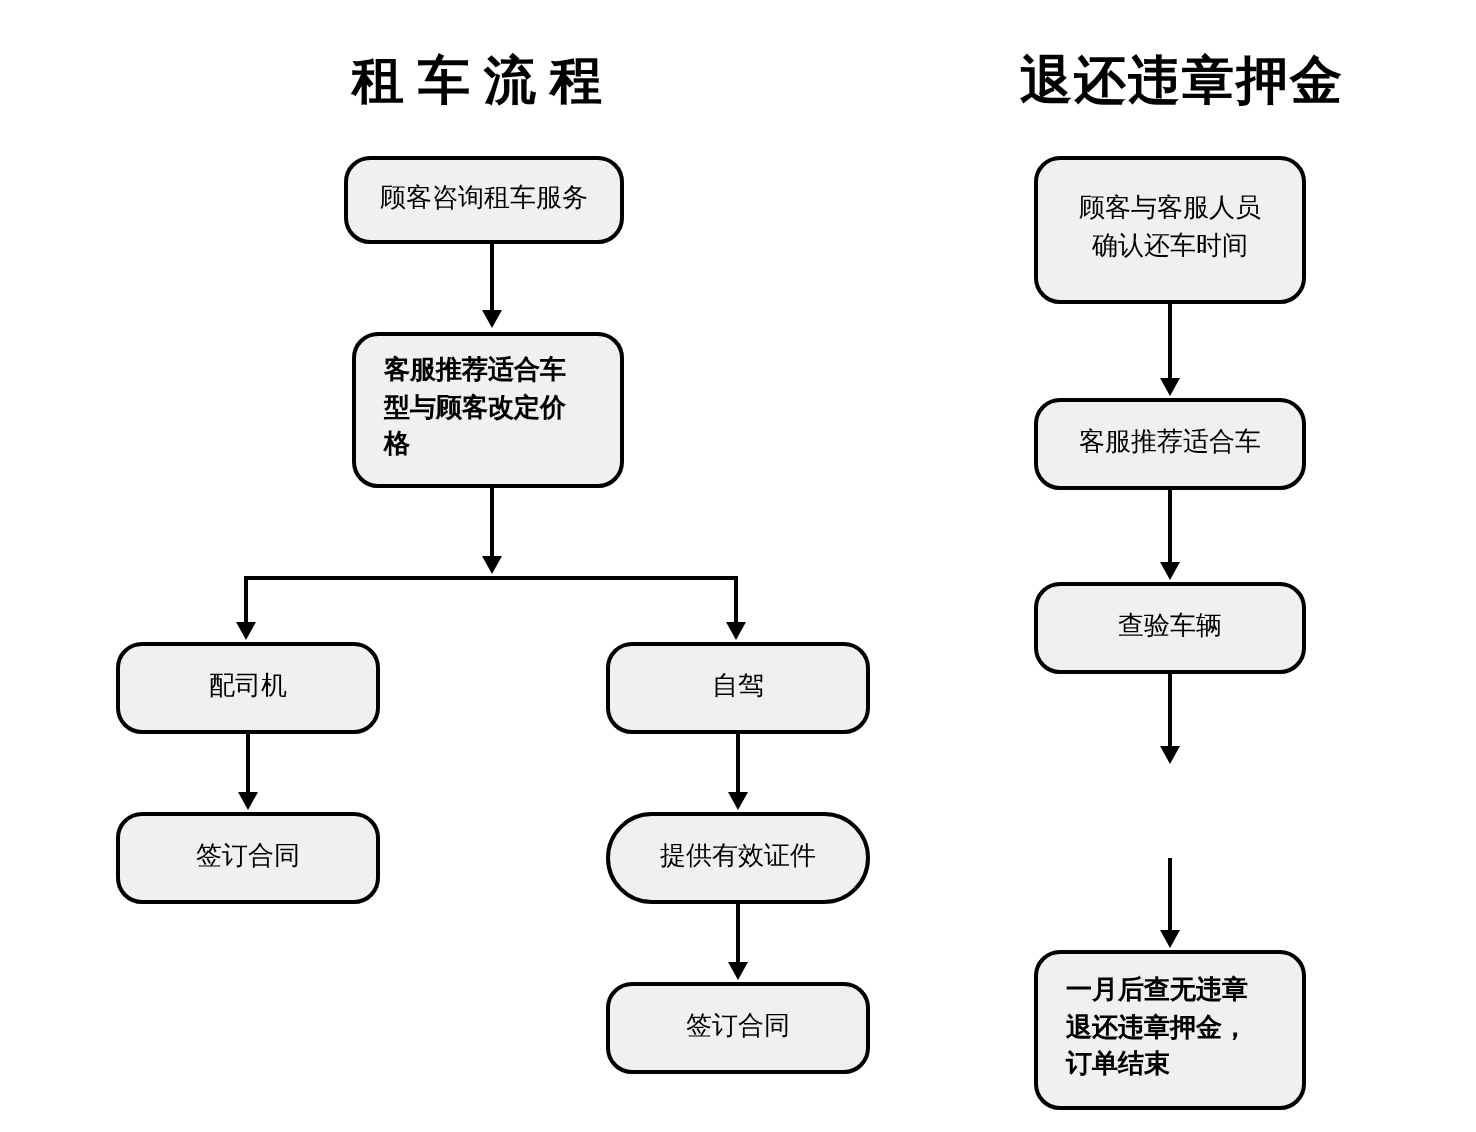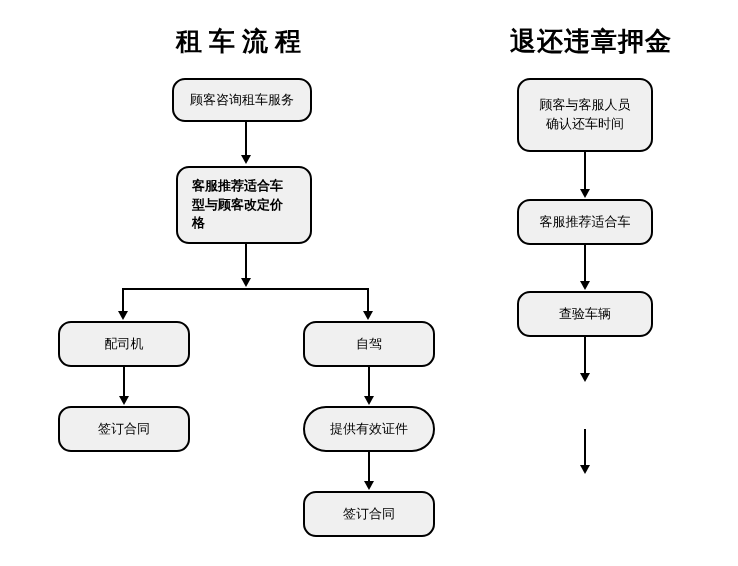--- a/index.html
+++ b/index.html
@@ -162,14 +162,19 @@
     <span class="node-label">查验车辆</span>
   </div>
 
   <div class="edge-line edge-v" style="left:584px; top:337px; height:38px;"></div>
   <div class="edge-arrow" style="left:580px; top:373px;"></div>
 
 
   <div class="edge-line edge-v" style="left:584px; top:429px; height:38px;"></div>
   <div class="edge-arrow" style="left:580px; top:465px;"></div>
 
+  <div class="node align-left" style="left:517px; top:475px; width:136px; height:80px;">
+    <span class="node-label">一月后查无违章
+退还违章押金，
+订单结束</span>
+  </div>
 
 </div>
 
 </body></html>

